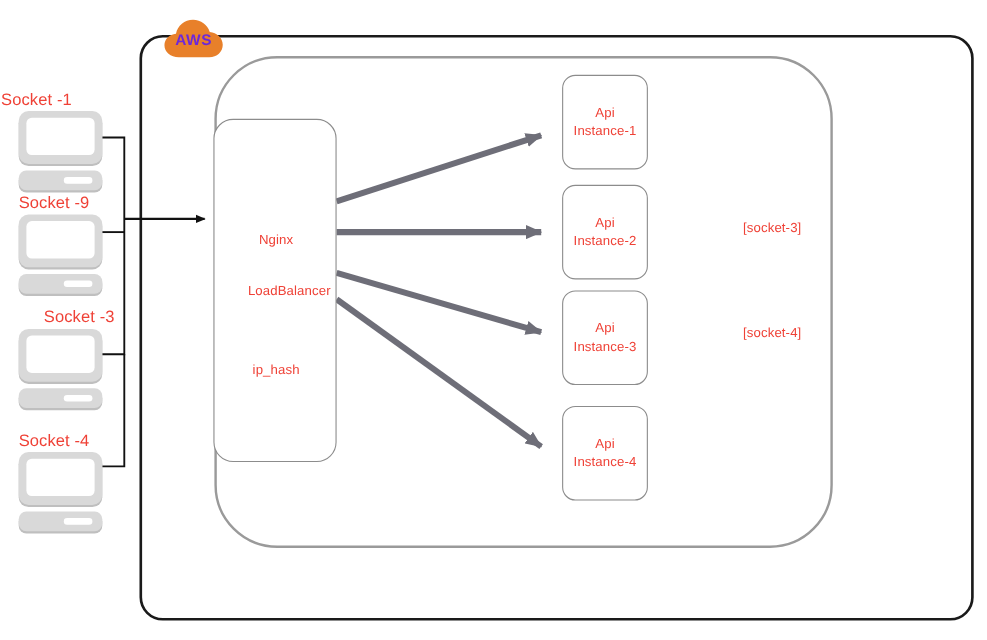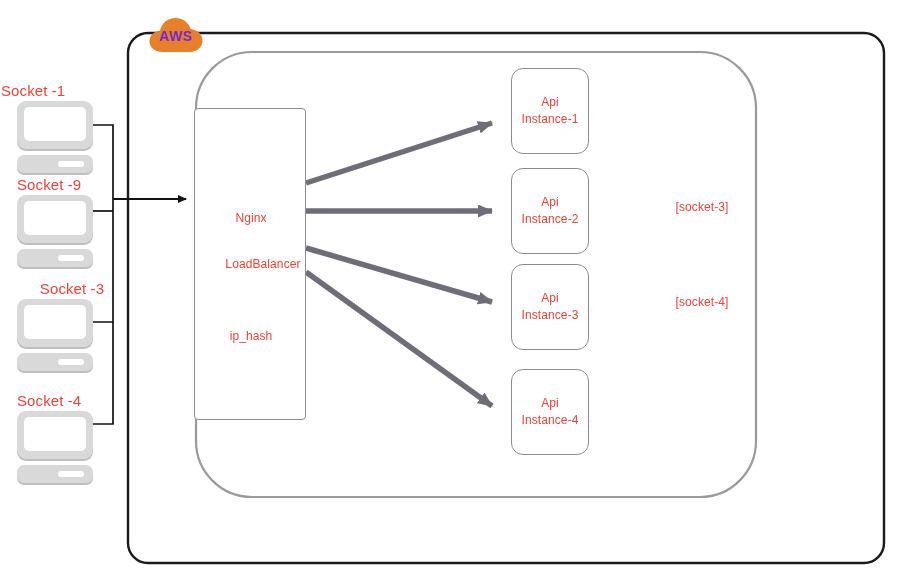--- a/index.html
+++ b/index.html
@@ -100,21 +100,21 @@
     width: 78px;
     height: 86px;
     border-radius: 12px;
   }
   .api-box .red-label {
     position: static;
   }
   .nginx-box {
     width: 112px;
     height: 312px;
-    border-radius: 4px;
+    border-radius: 18px;
   }
 
   
   #aws-badge {
     position: absolute;
     left: 148px;
     top: 15px;
     width: 56px;
     height: 40px;
   }

